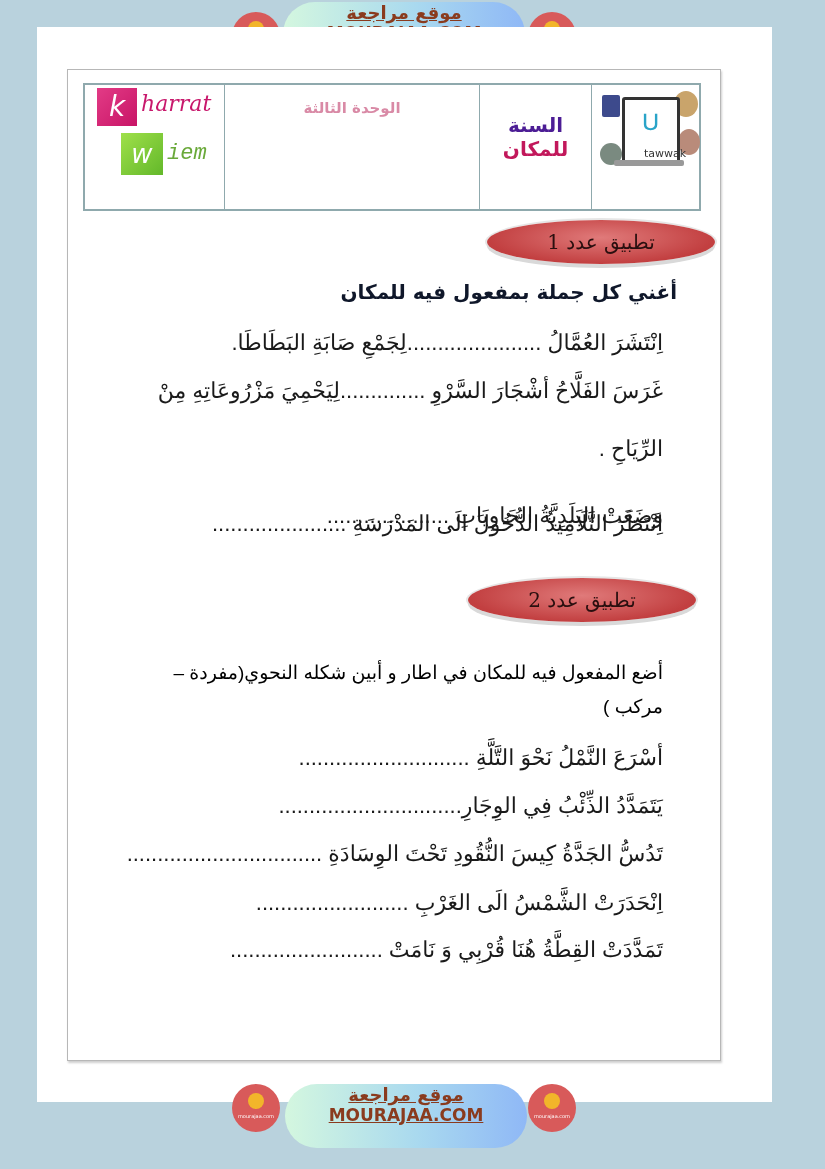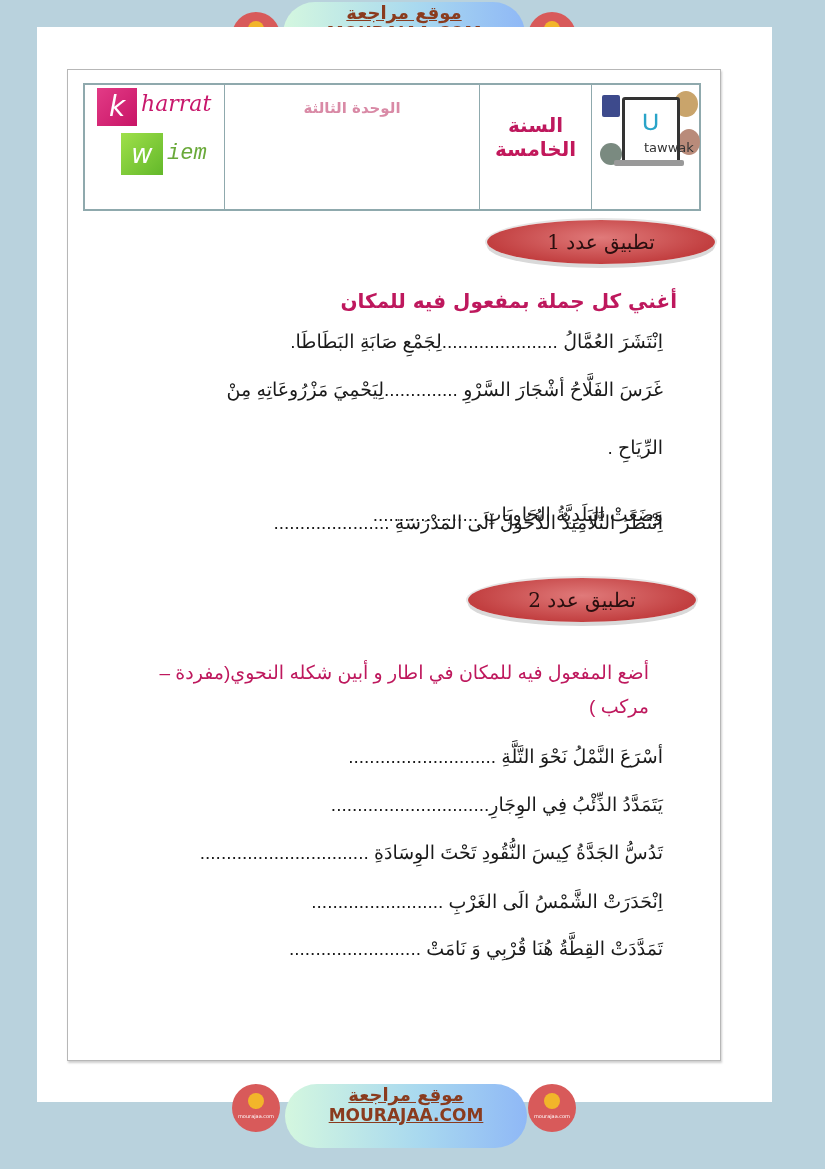--- a/index.html
+++ b/index.html
@@ -27,39 +27,39 @@
   .c-title { width:255px; text-align:center; direction:rtl; }
   .c-year { width:112px; text-align:center; direction:rtl; }
   .c-img { flex:1; }
   .logo-k { position:absolute; left:12px; top:3px; width:40px; height:38px; background:linear-gradient(135deg,#e23b86,#c81466); color:#fff; font-size:28px; font-style:italic; text-align:center; line-height:38px; }
   .logo-harrat { position:absolute; left:56px; top:6px; color:#c8186c; font-size:22px; font-style:italic; font-family:"DejaVu Serif", serif; }
   .logo-w { position:absolute; left:36px; top:48px; width:42px; height:42px; background:linear-gradient(135deg,#9fe04a,#63b82a); color:#fff; font-size:26px; font-style:italic; text-align:center; line-height:42px; }
   .logo-iem { position:absolute; left:82px; top:56px; color:#6aa93a; font-size:22px; font-style:italic; font-family:Liberation Mono, monospace; }
   .t-unit { color:#d98aa6; font-size:15px; font-weight:bold; margin-top:14px; }
   .t-subj { color:#3ab8c8; font-size:15px; font-weight:bold; margin-top:2px; }
   .t-lesson { color:#222; font-size:20px; font-weight:bold; margin-top:2px; }
-  .y1 { color:#be185d; font-size:20px; font-weight:bold; margin-top:28px; }
+  .y1 { color:#4c1d95; font-size:20px; font-weight:bold; margin-top:28px; }
   .y2 { color:#c2185b; font-size:20px; font-weight:bold; }
   .laptop { position:absolute; left:30px; top:12px; width:52px; height:60px; border:3px solid #333; border-radius:3px; background:#fff; }
   .laptop-base { position:absolute; left:22px; top:75px; width:70px; height:6px; background:#999; border-radius:2px; }
   .laptop-u { position:absolute; left:18px; top:10px; color:#2aa4c8; font-size:18px; font-weight:bold; }
-  .laptop-txt { position:absolute; left:8px; top:40px; font-size:13px; color:#333;padding-left:11px; }
+  .laptop-txt { position:absolute; left:8px; top:47px; font-size:11px; color:#333;padding-left:11px; }
   .av { position:absolute; border-radius:50%; }
   
   .badge {
     position:absolute; height:44px; border-radius:50%;
     background:radial-gradient(ellipse at 50% 40%, #e07a7a, #c23f40 70%);
     box-shadow:0 4px 0 #d9d9d9, 0 0 0 2px #e6e6e6;
     direction:rtl; text-align:center; line-height:44px; color:#2a0f0f; font-size:20px;
     font-family:"DejaVu Serif", serif;
   }
   .instr { position:absolute; direction:rtl; text-align:right; }
-  .instr1 { right:148px; top:289px; color:#be185d; font-size:20px; font-weight:bold; }
-  .line { position:absolute; direction:rtl; text-align:right; right:162px; color:#1a1a1a; font-size:19px; font-family:"Liberation Sans", sans-serif; white-space:nowrap; }
-  .instr2 { right:176px; top:656px; width:520px; color:#be185d; font-size:19px; font-family:"Liberation Sans", sans-serif; line-height:34px; }
+  .instr1 { right:148px; top:280px; color:#0f172a; font-size:20px; font-weight:bold; }
+  .line { position:absolute; direction:rtl; text-align:right; right:162px; color:#1a1a1a; font-size:22px; font-family:"Liberation Sans", sans-serif; white-space:nowrap; }
+  .instr2 { right:162px; top:656px; width:520px; color:#000000; font-size:19px; font-family:"Liberation Sans", sans-serif; line-height:34px; }
   
   .banner { position:absolute; width:242px; height:64px; border-radius:32px; background:linear-gradient(90deg,#d4f7df,#a9d9ef 55%,#8fb8f6); text-align:center; direction:rtl; }
   .banner .ar { color:#8a3b1e; font-size:18px; font-weight:bold; text-decoration:underline; }
   .banner .en { color:#8a3b1e; font-size:17px; font-weight:bold; text-decoration:underline; direction:ltr; }
   .seal { position:absolute; width:48px; height:48px; border-radius:50%; background:#d85a5a; }
   .seal .dot { position:absolute; left:16px; top:9px; width:16px; height:16px; border-radius:50%; background:#f2b52a; }
   .seal .lbl { position:absolute; left:0; top:29px; width:48px; text-align:center; font-size:5px; color:#fff; }
   .bottomband { position:absolute; left:0; top:1102px; width:825px; height:67px; background:#b9d2dd; }
 </style>
 </head>
@@ -88,21 +88,21 @@
     <div class="logo-k">k</div>
     <div class="logo-harrat">harrat</div>
     <div class="logo-w">w</div>
     <div class="logo-iem">iem</div>
   </div>
   <div class="cell c-title">
     <div class="t-unit">الوحدة الثالثة</div>
   </div>
   <div class="cell c-year">
     <div class="y1">السنة</div>
-    <div class="y2">الخامسة</div>
+    <div class="y2">للمكان</div>
   </div>
   <div class="cell c-img">
     <div class="av" style="left:10px;top:10px;width:18px;height:22px;background:#3d4a8c;border-radius:2px;"></div>
     <div class="av" style="left:82px;top:6px;width:24px;height:26px;background:#c9a46b;"></div>
     <div class="av" style="left:86px;top:44px;width:22px;height:26px;background:#b98b7a;"></div>
     <div class="av" style="left:8px;top:58px;width:22px;height:22px;background:#7a8a80;"></div>
     <div class="laptop">
       <div class="laptop-u">⋃</div>
       <div class="laptop-txt">tawwak</div>
     </div>

